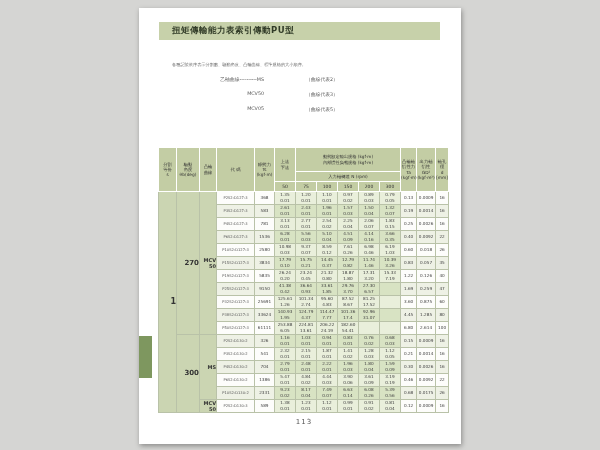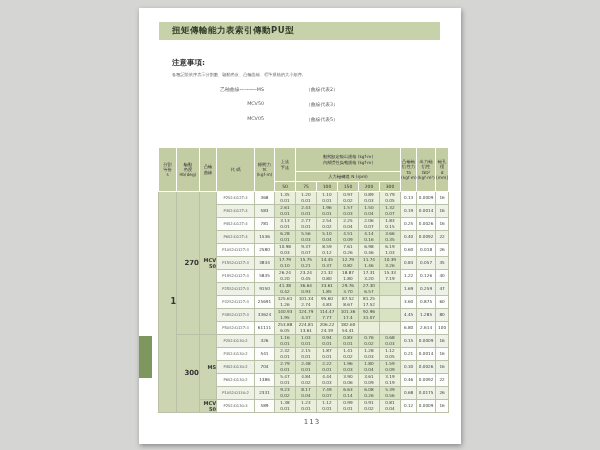--- a/index.html
+++ b/index.html
@@ -8,21 +8,21 @@
   .page { position:absolute; left:139px; top:8px; width:322px; height:436px; background:#ffffff; box-shadow:1px 2px 5px rgba(0,0,0,0.35); }
   .title-bar { position:absolute; left:20px; top:14px; width:281px; height:18px; background:#c7d1aa; display:flex; align-items:center; }
   .title-bar span { font-size:8.5px; font-weight:bold; color:#323c28; padding-left:13px; letter-spacing:0.5px; }
   .notes { position:absolute; left:33px; top:50px; width:270px; }
   .notes-heading { font-size:7.5px; font-weight:bold; color:#333; }
   .notes-line { font-size:4.2px; color:#666; margin-top:4px; }
   .note-item { display:flex; margin-top:9px; font-size:4.8px; color:#555; }
   .note-item .lbl { width:92px; text-align:right; }
   .note-item .dsc { margin-left:42px; }
   .side-tab { position:absolute; left:0; top:327px; width:13px; height:43px; background:#7e975f; border-top:1px solid #fff; }
-  .page-num { position:absolute; left:12px; top:410px; width:100%; text-align:center; font-size:7px; letter-spacing:1px; color:#555; }
+  .page-num { position:absolute; left:4px; top:410px; width:100%; text-align:center; font-size:7px; letter-spacing:1px; color:#555; }
 
   table.cap { position:absolute; left:19px; top:139px; width:290px; border-collapse:collapse; table-layout:fixed; border:1px solid #8a9378; }
   .cap th { background:#c3cda4; border:1px solid #ffffff; color:#333; font-weight:normal; font-size:4.3px; line-height:1.2; text-align:center; vertical-align:middle; padding:0; }
   .cap .pre { white-space:pre-line; }
   .cap td { border:1px solid #b9c2a8; font-size:4.2px; color:#444; text-align:center; vertical-align:middle; padding:0; line-height:1.2; }
   .cap thead tr.h1 { height:33px; }
   .cap thead tr.h2 { height:10px; }
   .cap tbody tr { height:13px; }
   .cap th.tick { font-size:4.5px; }
   .mid-head { position:relative; height:33px; }
@@ -44,21 +44,20 @@
 <body>
 
 <div class="canvas">
   <div class="page">
 
     <div class="title-bar">
       <span>扭矩傳輸能力表索引傳動PU型</span>
     </div>
 
     <div class="notes">
-      <div class="notes-heading">注意事項:</div>
       <div class="notes-line">各種記號依序表示分割數、驅動角度、凸輪曲線、標準規格的大小順序。</div>
       <div class="note-item">
         <span class="lbl">乙軸曲線----------MS</span>
         <span class="dsc">（曲線代表2）</span>
       </div>
       <div class="note-item">
         <span class="lbl">MCV50</span>
         <span class="dsc">（曲線代表3）</span>
       </div>
       <div class="note-item">

